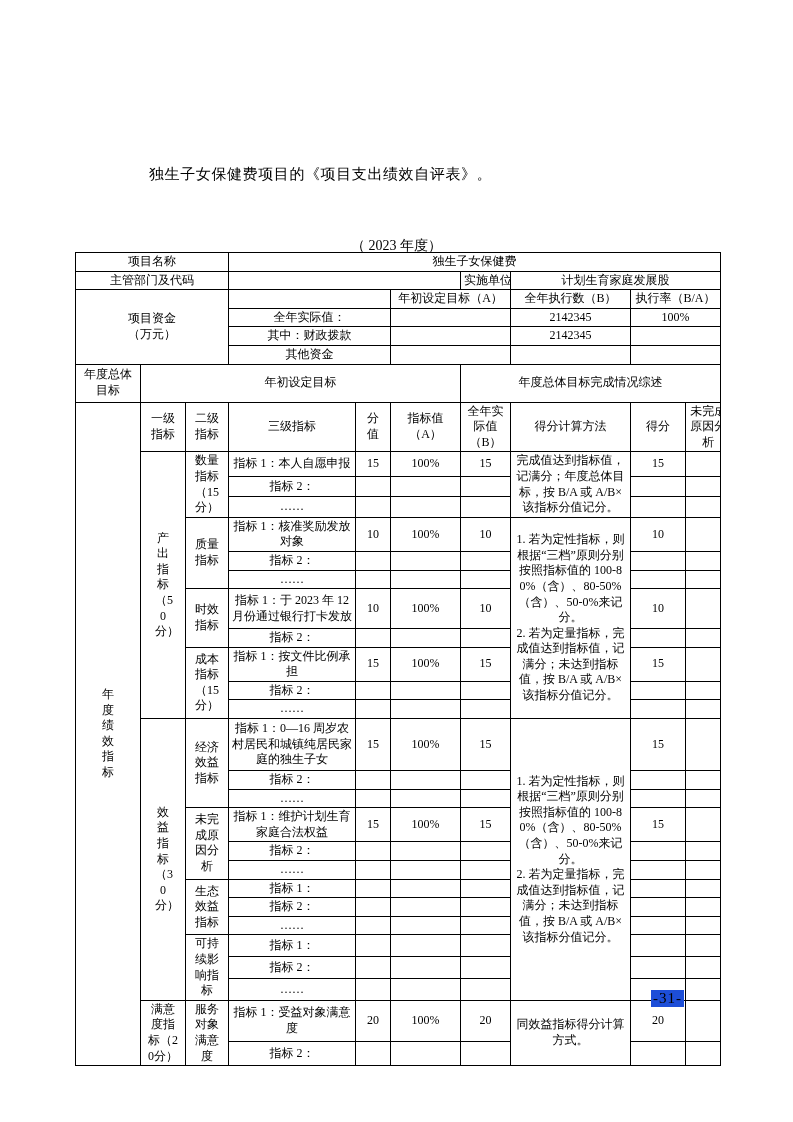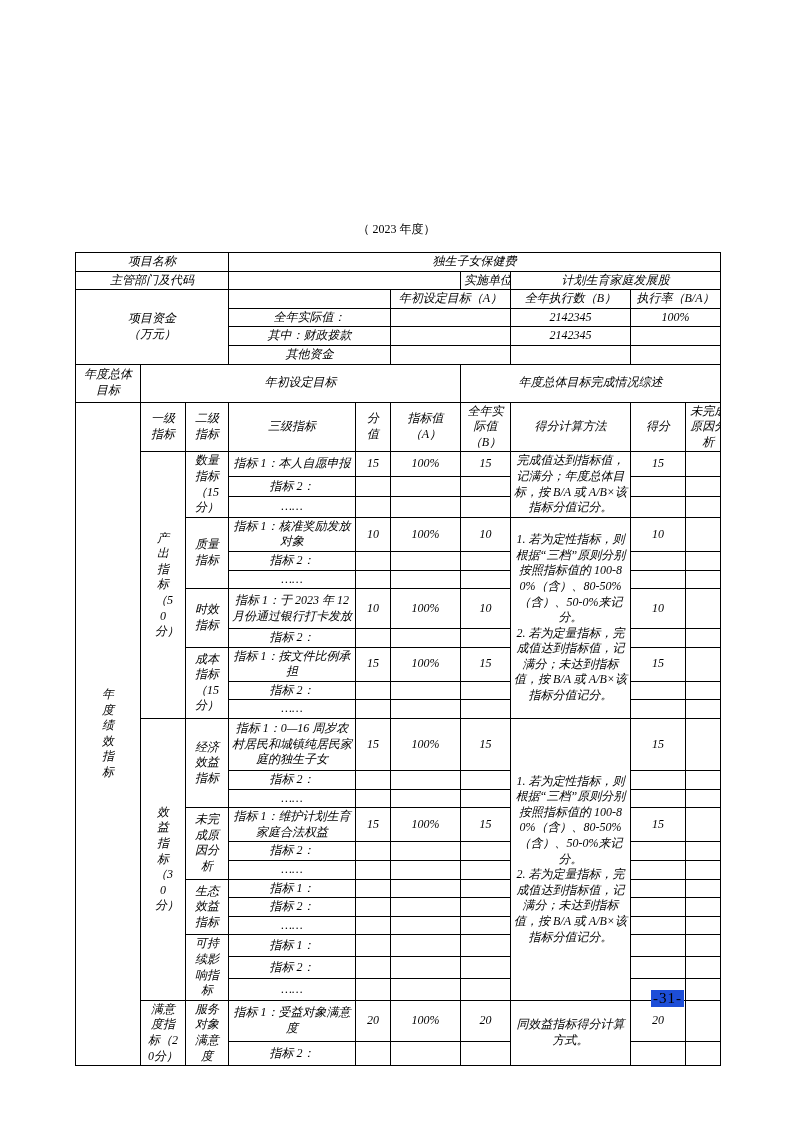--- a/index.html
+++ b/index.html
@@ -1,22 +1,22 @@
 <!DOCTYPE html>
 <html><head>
 <meta charset="utf-8">
 <style>
   html,body{margin:0;padding:0;background:#ffffff;}
   .page{position:relative;width:793px;height:1122px;background:#ffffff;overflow:hidden;
         font-family:"Liberation Serif","DejaVu Serif",serif;color:#000;}
   .intro{position:absolute;left:149px;top:150px;font-size:15px;letter-spacing:0.6px;}
   .title-block{position:absolute;left:0;top:216px;width:100%;text-align:center;}
   .title{font-size:15px;font-weight:bold;letter-spacing:1px;}
-  .subtitle{font-size:12px;margin-top:5px;}
-  table.self{position:absolute;left:75px;top:252px;width:645px;border-collapse:collapse;table-layout:fixed;font-style:italic;}
+  .subtitle{font-size:14px;margin-top:21px;}
+  table.self{position:absolute;left:75px;top:252px;width:645px;border-collapse:collapse;table-layout:fixed;}
   table.self td{border:1px solid #000;font-size:12px;line-height:1.3;text-align:center;
                 vertical-align:middle;padding:1px 3px;word-break:break-all;overflow:hidden;}
   td.left{text-align:left;}
   td.calc{font-size:11px;text-align:left;line-height:1.32;}
   td.pre{white-space:pre-line;}
   td.small{font-size:11px;padding:1px 1px;white-space:nowrap;}
   .vtext{display:inline-block;width:1.35em;word-break:break-all;}
   .vtext2{display:inline-block;width:2.9em;word-break:break-all;text-align:center;}
   .w1{display:inline-block;width:1.2em;word-break:break-all;}
   .w2{display:inline-block;width:2.3em;word-break:break-all;}
@@ -25,20 +25,21 @@
   tr.h16{height:16px} tr.h17{height:17px} tr.h18{height:18px} tr.h20{height:20px}
   tr.h22{height:22px} tr.h34{height:34px} tr.h38{height:38px} tr.h40{height:40px}
   tr.h44{height:44px} tr.h52{height:52px}
   .pagenum{position:absolute;left:651px;top:990px;font-size:15px;background:#1d4ed8;padding:0 2px;letter-spacing:1px;}
 </style>
 </head>
 <body>
 
 <div class="page">
 
+  <p class="intro">独生子女保健费项目的《项目支出绩效自评表》。</p>
 
   <div class="title-block">
     <div class="subtitle">（ 2023 年度）</div>
   </div>
 
   <table class="self">
     <colgroup>
       <col style="width:65px">
         <col style="width:45px">
         <col style="width:43px">

